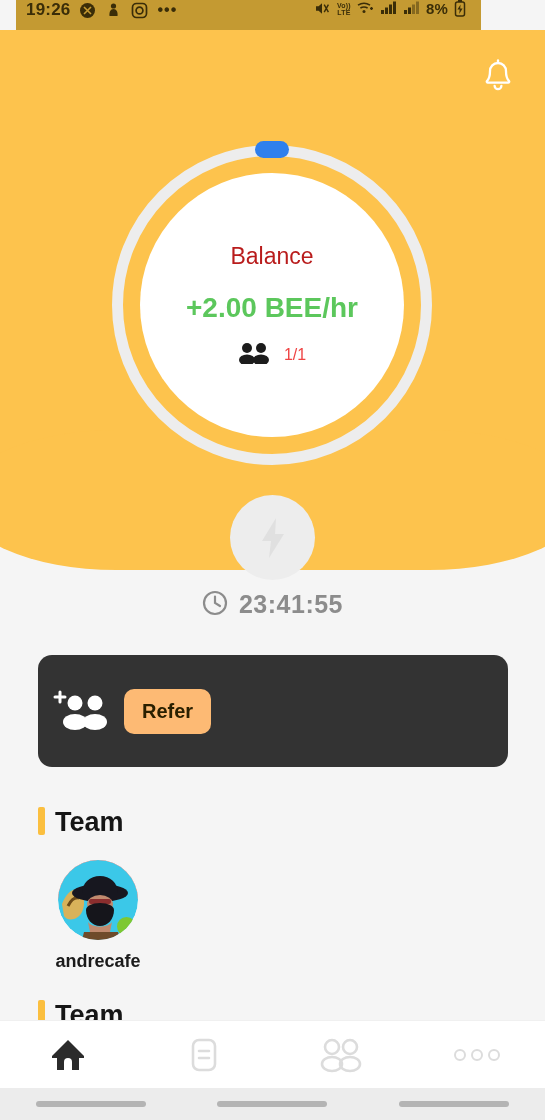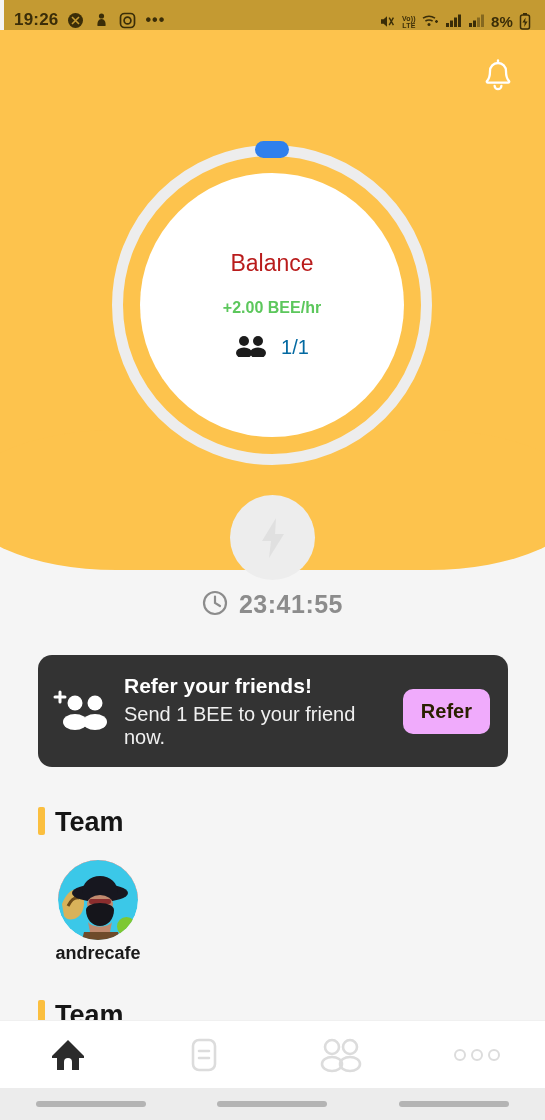--- a/index.html
+++ b/index.html
@@ -6,23 +6,23 @@
   html,body { width:545px; height:1120px; }
   body {
     font-family:"Liberation Sans", sans-serif;
     background:#F5F5F5;
     overflow:hidden;
     position:relative;
   }
 
   
   .statusbar{
-    position:absolute; top:0; left:4px; width:542px; height:30px;
+    position:absolute; top:0; left:16px; width:465px; height:30px;
     background:#C49A32; color:#3A2D08;
-    display:flex; align-items:flex-end; padding:0 10px;
+    display:flex; align-items:flex-start; padding:0 10px;
     font-size:17px; font-weight:700; letter-spacing:.2px;
   }
   .sb-left{display:flex;align-items:center;gap:9px;}
   .sb-right{display:flex;align-items:center;gap:6px;margin-left:auto;}
   .sb-time{font-size:17px;font-weight:700;}
   .sb-ico{width:17px;height:17px;display:inline-block;position:relative;}
   .sb-dots{font-size:16px;letter-spacing:1px;line-height:10px;}
   .volte{font-size:7px;line-height:7px;font-weight:700;text-align:center;}
   .batt{font-size:15px;font-weight:700;}
 
@@ -53,23 +53,23 @@
     width:34px; height:17px; border-radius:9px; background:#2F80ED;
   }
   .ring-inner{
     position:absolute; left:28px; top:28px; width:264px; height:264px;
     border-radius:50%; background:#FFFFFF;
     display:flex; flex-direction:column; align-items:center;
     justify-content:center; gap:2px;
   }
   .bal-label{font-size:23px;color:#b91c1c;font-weight:400;margin-bottom:6px;}
   .bal-value{font-size:54px;font-weight:700;color:#191919;letter-spacing:-1px;line-height:1;}
-  .bal-rate{font-size:16px;font-weight:700;color:#5CC75C;margin-top:14px;}
+  .bal-rate{font-size:28px;font-weight:700;color:#5CC75C;margin-top:14px;}
   .bal-members{display:flex;align-items:center;gap:14px;margin-top:16px;}
-  .bal-count{font-size:20px;color:#0369a1;font-weight:400;}
+  .bal-count{font-size:16px;color:#ef4444;font-weight:400;}
 
   
   .bolt{
     position:absolute; left:230px; top:495px;
     width:85px; height:85px; border-radius:50%;
     background:#EDEDED; display:flex;align-items:center;justify-content:center;
     z-index:5;
   }
   .timer{
     position:absolute; left:0; top:590px; width:545px;
@@ -80,35 +80,35 @@
   
   .refer-card{
     position:absolute; left:38px; top:655px; width:470px; height:112px;
     background:#333333; border-radius:14px;
     display:flex; align-items:center; padding:0 18px 0 14px; gap:14px;
   }
   .refer-texts{display:flex;flex-direction:column;gap:5px;flex:1;}
   .refer-title{font-size:21px;font-weight:700;color:#FFFFFF;}
   .refer-sub{font-size:20px;color:#F0F0F0;font-weight:400;}
   .refer-btn{
-    background:#f0abfc; color:#2A2000; border:none;
+    background:#fdba74; color:#2A2000; border:none;
     font-family:"Liberation Sans",sans-serif;
     font-size:20px; font-weight:700; padding:11px 18px;
     border-radius:10px; cursor:pointer;
   }
 
   
   .section-head{display:flex;align-items:flex-start;gap:10px;}
   .accent-bar{width:7px;height:28px;background:#FBBF3F;border-radius:2px;}
   .section-title{font-size:27px;font-weight:700;color:#161616;}
   .team-sec{position:absolute;left:38px;top:807px;}
   .news-sec{position:absolute;left:38px;top:1000px;}
 
   .member{margin-top:22px;margin-left:12px;width:96px;
-          display:flex;flex-direction:column;align-items:center;gap:3px;}
+          display:flex;flex-direction:column;align-items:center;gap:11px;}
   .avatar{position:relative;width:80px;height:80px;border-radius:50%;overflow:hidden;}
   .avatar svg{display:block;}
   .online-dot{
     position:absolute;right:2px;bottom:4px;width:19px;height:19px;
     border-radius:50%;background:#7DC832;
   }
   .member-name{font-size:18px;font-weight:700;color:#1A1A1A;}
 
   
   .navbar{
@@ -246,24 +246,20 @@
 <div class="refer-card">
   <span>
     <svg width="58" height="46" viewBox="0 0 58 46">
       <path d="M8 6v10M3 11h10" stroke="#FFFFFF" stroke-width="3" stroke-linecap="round"></path>
       <circle cx="23" cy="17" r="7.5" fill="#FFFFFF"></circle>
         <circle cx="43" cy="17" r="7.5" fill="#FFFFFF"></circle>
       <ellipse cx="23" cy="36" rx="12" ry="8" fill="#FFFFFF"></ellipse>
         <ellipse cx="43" cy="36" rx="12" ry="8" fill="#FFFFFF"></ellipse>
     </svg>
   </span>
-  <div class="refer-texts">
-    <div class="refer-title">Refer your friends!</div>
-    <div class="refer-sub">Send 1 BEE to your friend now.</div>
-  </div>
   <button class="refer-btn">Refer</button>
 </div>
 
 <div class="team-sec">
   <div class="section-head">
     <span class="accent-bar"></span>
     <span class="section-title">Team</span>
   </div>
   <div class="member">
     <div class="avatar">

